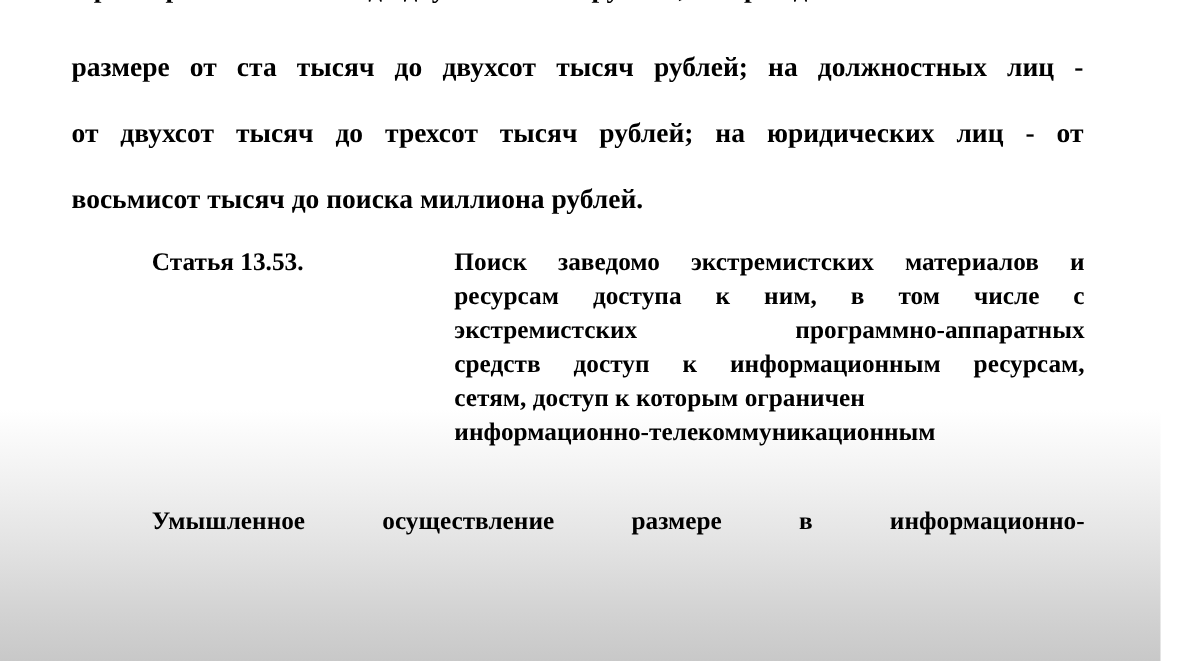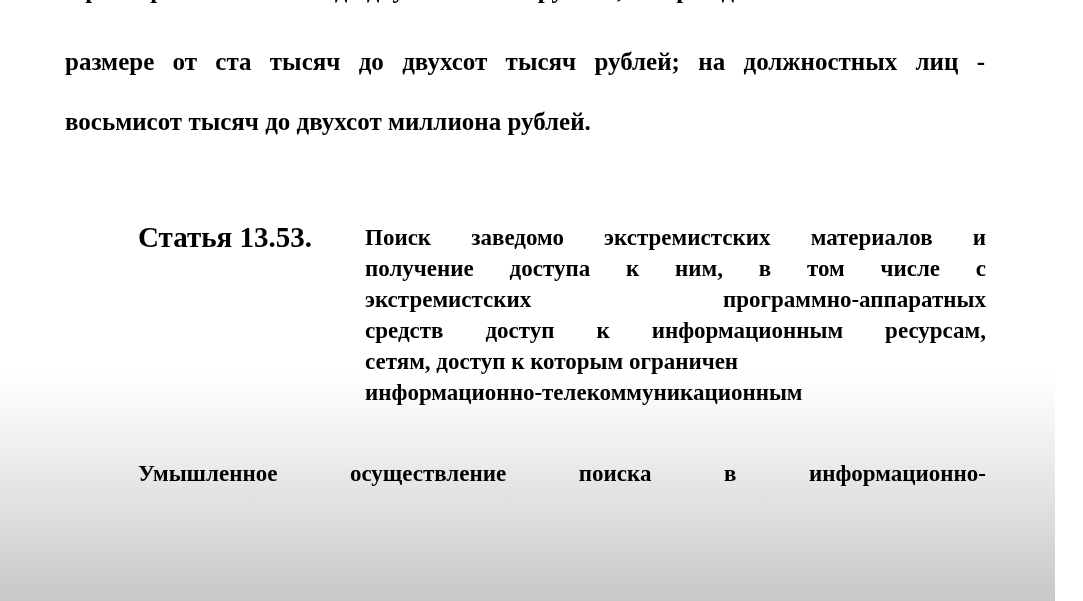--- a/index.html
+++ b/index.html
@@ -72,37 +72,38 @@
   .article {
     position: absolute;
     top: 222px;
     left: 138px;
     width: 848px;
     display: flex;
     align-items: flex-start;
   }
   .article-number {
     flex: 0 0 227px;
-    font-size: 29px;
+    font-size: 23px;
     font-weight: bold;
     line-height: 31px;
     white-space: nowrap;
   }
   .article-title {
     flex: 1 1 auto;
     font-size: 23px;
     font-weight: bold;
     line-height: 31px;
     text-align: justify;
   }
   .article-title .ln {
     display: block;
     text-align: justify;
     text-align-last: justify;
     white-space: nowrap;
+    margin-left: 48px;
   }
   .article-title .ln.free {
     text-align-last: left;
   }
 
   .tail-para {
     position: absolute;
     top: 458px;
     left: 138px;
     width: 848px;
@@ -122,33 +123,34 @@
 
 <div class="page">
 
   <div class="clip-top">
     <div class="line">в размере от ста тысяч до двухсот тысяч рублей; на граждан</div>
   </div>
 
   <div class="body-block">
     <p class="para-justify">
       <span class="ln">размере от ста тысяч до двухсот тысяч рублей; на должностных лиц -</span>
-      <span class="ln last">восьмисот тысяч до двухсот миллиона рублей.</span>
+      <span class="ln">от двухсот тысяч до трехсот тысяч рублей; на юридических лиц - от</span>
+      <span class="ln last">восьмисот тысяч до поиска миллиона рублей.</span>
     </p>
   </div>
 
   <div class="article">
     <div class="article-number">Статья 13.53.</div>
     <div class="article-title">
       <span class="ln">Поиск заведомо экстремистских материалов и</span>
-      <span class="ln">получение доступа к ним, в том числе с</span>
+      <span class="ln">ресурсам доступа к ним, в том числе с</span>
       <span class="ln">экстремистских программно-аппаратных</span>
       <span class="ln">средств доступ к информационным ресурсам,</span>
       <span class="ln free">сетям, доступ к которым ограничен</span>
       <span class="ln free">информационно-телекоммуникационным</span>
     </div>
   </div>
 
   <div class="tail-para">
-    <span class="ln">Умышленное осуществление поиска в информационно-</span>
+    <span class="ln">Умышленное осуществление размере в информационно-</span>
   </div>
 
 </div>
 
 </body></html>

